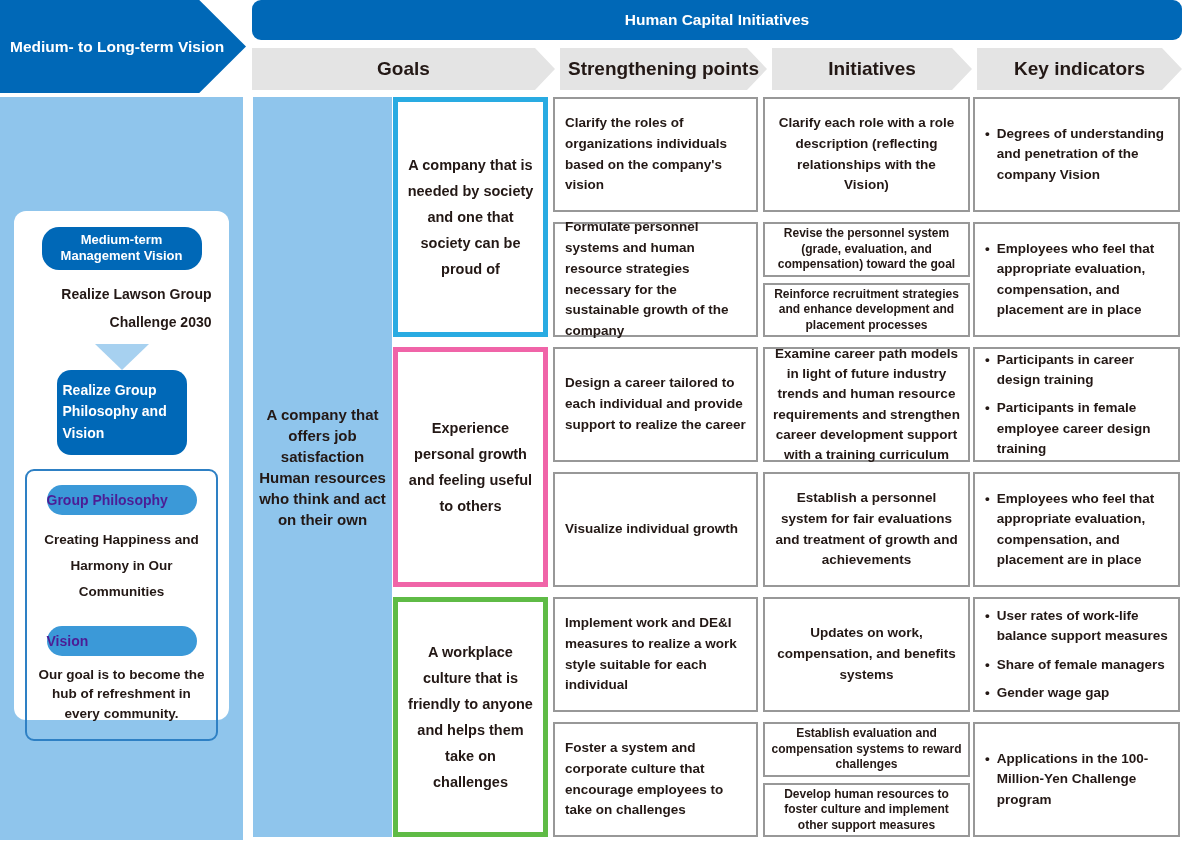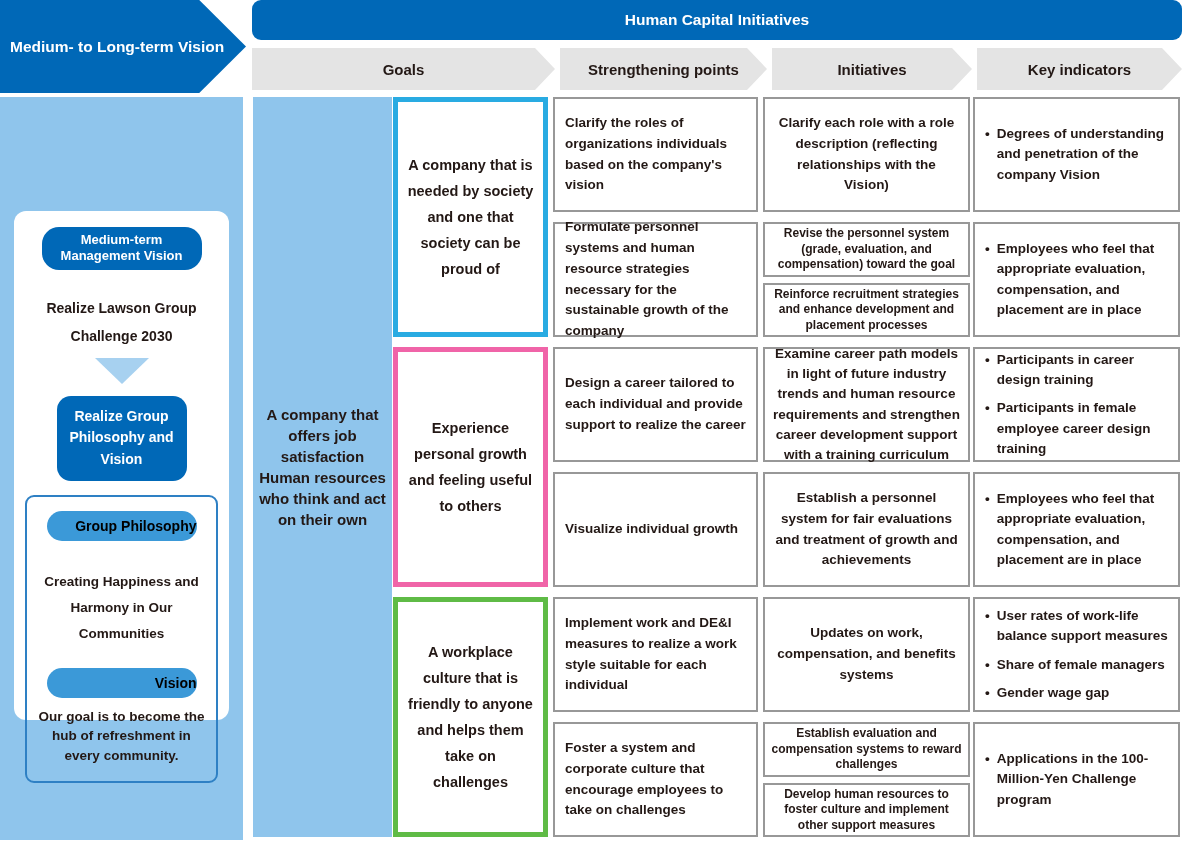--- a/index.html
+++ b/index.html
@@ -18,51 +18,51 @@
   }
   .left-arrow span{color:#fff;font-size:15.5px;}
   .top-bar{
     left:252px;top:0;width:930px;height:40px;background:#0068B7;
     display:flex;align-items:center;justify-content:center;color:#fff;font-size:15.5px;border-radius:9px;
   }
   .col-arrow{
     top:48px;height:42px;background:#E4E4E4;
     clip-path:polygon(0 0,calc(100% - 20px) 0,100% 50%,calc(100% - 20px) 100%,0 100%);
     display:flex;align-items:center;justify-content:center;
-    font-size:15px;color:#231815;
+    font-size:19px;color:#231815;
   }
 
   
   .sidebar{left:0;top:97px;width:243px;height:743px;background:#8FC5EC;}
   .white-box{
     left:14px;top:211px;width:215px;height:509px;background:#fff;border-radius:12px;
     display:flex;flex-direction:column;align-items:center;padding:16px 8px 10px;
   }
   .pill-dark{
     background:#0068B7;color:#fff;border-radius:17px;text-align:center;
     font-size:13px;line-height:1.25;padding:5px 10px;width:160px;box-sizing:border-box;
   }
-  .mt-text{margin-top:24px;text-align:center;font-size:14px;line-height:2.0;width:180px;}
+  .mt-text{margin-top:10px;text-align:right;font-size:14px;line-height:2.0;width:180px;}
   .tri-down{
     width:0;height:0;border-left:27px solid transparent;border-right:27px solid transparent;
     border-top:26px solid #A7D1F0;margin-top:8px;
   }
   .realize-box{
-    margin-top:12px;background:#0068B7;color:#fff;border-radius:14px;text-align:center;
+    background:#0068B7;color:#fff;border-radius:14px;
     font-size:14px;line-height:1.55;padding:10px 6px;width:130px;box-sizing:border-box;
   }
   .inner-box{
     margin-top:14px;border:2px solid #2E80C4;border-radius:9px;width:193px;box-sizing:border-box;
     display:flex;flex-direction:column;align-items:center;padding:14px 6px 16px;
   }
   .pill-light{
-    background:#3B99D8;color:#000000;border-radius:16px;text-align:right;
+    background:#3B99D8;color:#4c1d95;border-radius:16px;text-align:left;
     font-size:14px;line-height:30px;height:30px;width:150px;
   }
-  .inner-text1{margin-top:28px;text-align:center;font-size:13.5px;line-height:1.95;width:178px;}
+  .inner-text1{margin-top:12px;text-align:center;font-size:13.5px;line-height:1.95;width:178px;}
   .pill-light.vision{margin-top:20px;}
   .inner-text2{margin-top:9px;text-align:center;font-size:13.5px;line-height:1.45;width:170px;}
 
   
   .goals-band{
     left:253px;top:97px;width:139px;height:740px;background:#8FC5EC;
     display:flex;flex-direction:column;align-items:center;justify-content:center;
     text-align:center;font-size:15px;line-height:1.4;padding:0 6px;
   }
 

